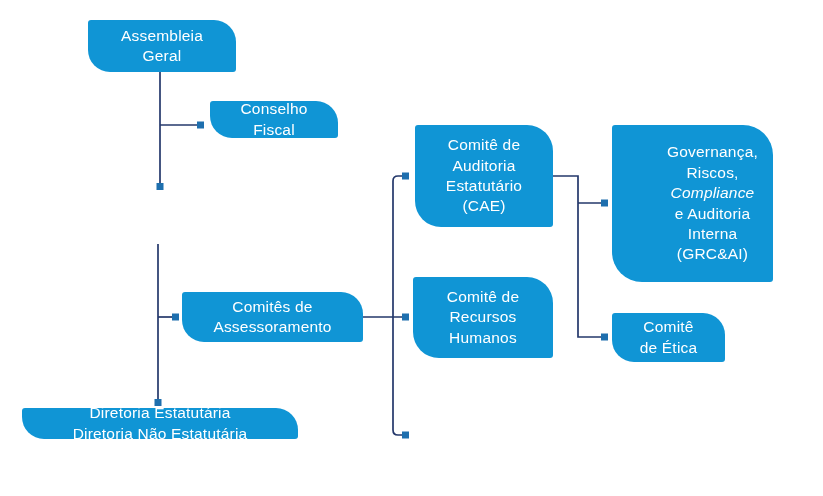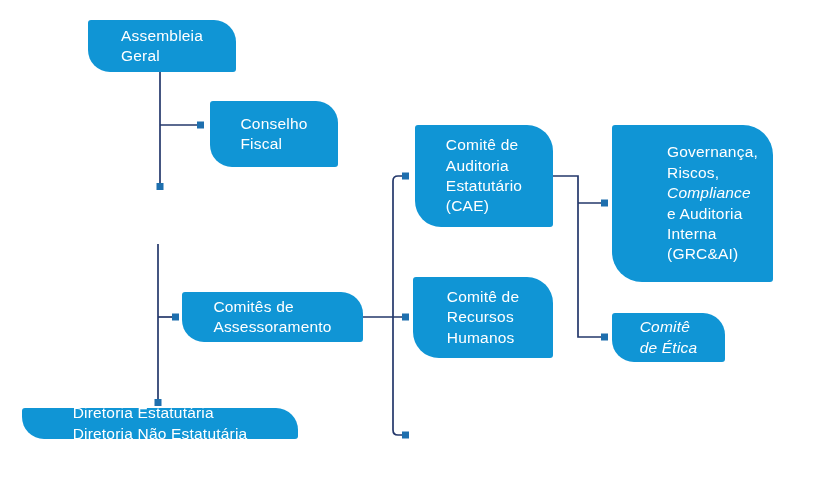--- a/index.html
+++ b/index.html
@@ -36,38 +36,39 @@
     stroke: none;
   }
 
   .node {
     position: absolute;
     background: var(--node-fill);
     color: var(--node-text);
     display: flex;
     align-items: center;
     justify-content: center;
+    text-align: center;
     white-space: pre-line;
     font-size: 15.5px;
     line-height: 1.32;
     letter-spacing: 0.2px;
     border-radius: 3px 22px 3px 22px;
   }
   .node em { }
 
   .n-assembleia   { left: 88px;  top: 20px;  width: 148px; height: 52px; }
-  .n-fiscal       { left: 210px; top: 101px; width: 128px; height: 66px; }
+  .n-fiscal       { left: 210px; top: 101px; width: 128px; height: 37px; }
   .n-conselho     { left: 85px;  top: 192px; width: 148px; height: 52px; }
   .n-diretoria    { left: 22px;  top: 408px; width: 276px; height: 31px; }
   .n-comites      { left: 182px; top: 292px; width: 181px; height: 50px; }
   .n-cae          { left: 415px; top: 125px; width: 138px; height: 102px; border-radius: 3px 26px 3px 26px; }
   .n-rh           { left: 413px; top: 277px; width: 140px; height: 81px;  border-radius: 3px 26px 3px 26px; }
   .n-inovacao     { left: 415px; top: 400px; width: 205px; height: 73px;  border-radius: 3px 26px 3px 26px; }
   .n-grcai        { left: 612px; top: 125px; width: 161px; height: 157px; border-radius: 3px 30px 3px 30px; padding-left: 40px; }
-  .n-etica        { left: 612px; top: 313px; width: 113px; height: 49px; font-style: italic; }
+  .n-etica        { left: 612px; top: 313px; width: 113px; height: 49px; }
 </style>
 </head>
 <body>
 
 <div class="canvas">
 
   <svg class="connector-layer" viewBox="0 0 823 496" xmlns="http://www.w3.org/2000/svg">
 
     <path d="M160,72 V183"></path>
     <rect class="marker" x="156.5" y="183" width="7" height="7"></rect>

